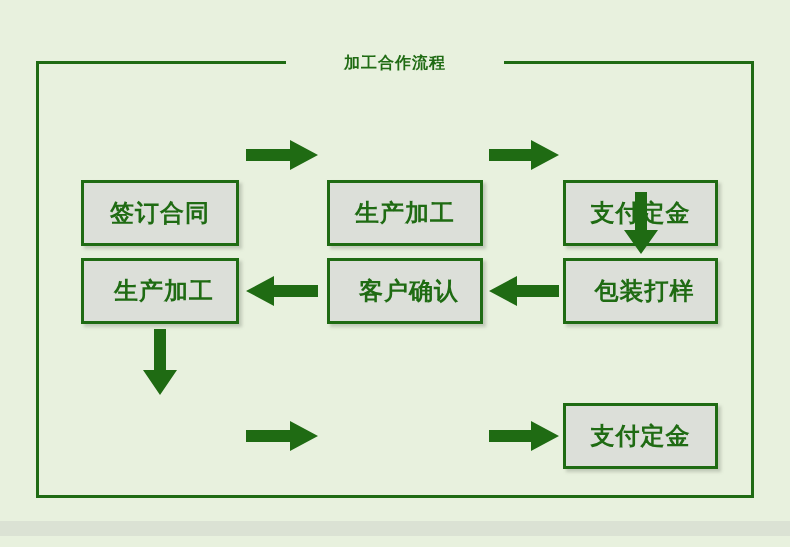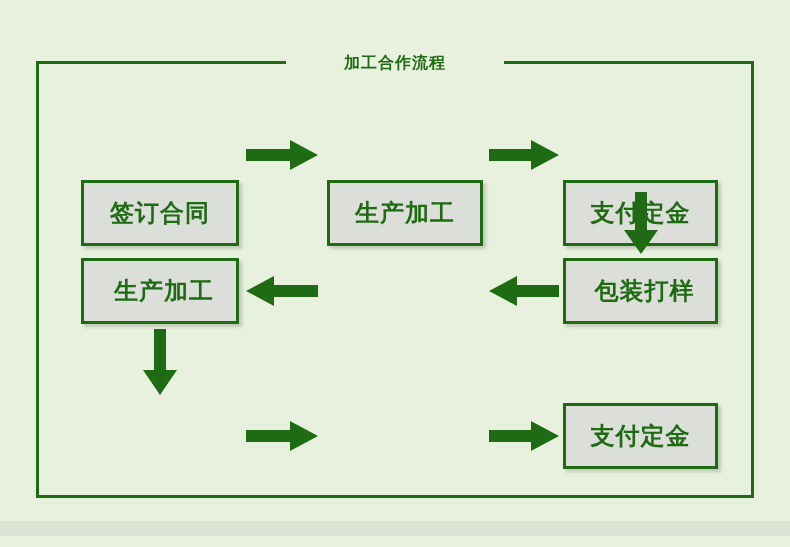--- a/index.html
+++ b/index.html
@@ -135,20 +135,21 @@
   </div>
 
   <div class="node r2 c1">生产加工</div>
 
   <div class="arrow" style="left:246px; top:276px;">
     <svg width="72" height="30" viewBox="0 0 72 30">
       <polygon points="72,9 28,9 28,0 0,15 28,30 28,21 72,21" fill="#1f6b13"></polygon>
     </svg>
   </div>
 
+  <div class="node r2 c2">客户确认</div>
 
   <div class="arrow" style="left:489px; top:276px;">
     <svg width="70" height="30" viewBox="0 0 70 30">
       <polygon points="70,9 28,9 28,0 0,15 28,30 28,21 70,21" fill="#1f6b13"></polygon>
     </svg>
   </div>
 
   <div class="node r2 c3">包装打样</div>
 
   <div class="arrow" style="left:143px; top:329px;">

